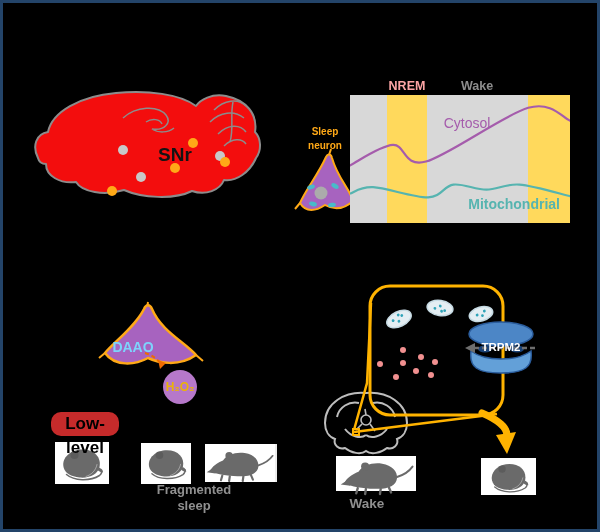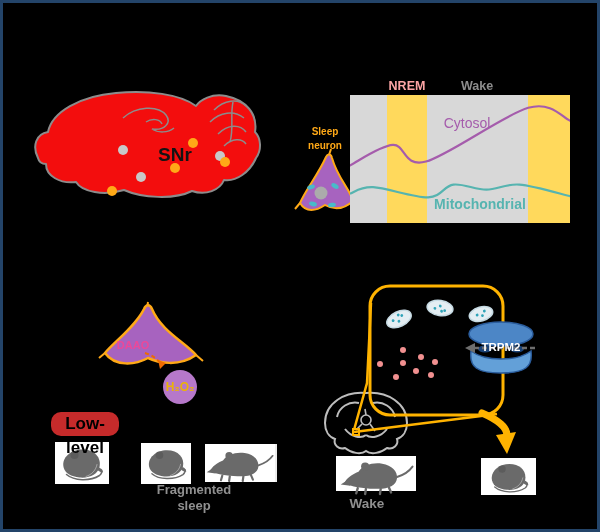--- a/index.html
+++ b/index.html
@@ -5,34 +5,34 @@
   html,body{margin:0;padding:0;background:#0a0e14;}
   .frame{position:relative;width:600px;height:532px;background:#000;border:3px solid #234469;box-sizing:border-box;overflow:hidden;font-family:"Liberation Sans",sans-serif;}
   #art{position:absolute;left:0;top:0;width:600px;height:532px;z-index:2;pointer-events:none;}
   .mouse-box{position:absolute;background:#fff;z-index:1;}
   .divider{position:absolute;background:#ededed;z-index:1;}
   .label{position:absolute;z-index:3;text-align:center;font-weight:bold;}
   .lbl-snr{left:150px;top:141px;width:44px;font-size:19px;color:#141414;}
   .lbl-nrem{left:374px;top:76px;width:60px;font-size:12.5px;color:#fca5a5;}
   .lbl-wakestate{left:444px;top:76px;width:60px;font-size:12.5px;color:#8C8C8C;}
   .lbl-sleepneuron{left:294px;top:122px;width:56px;font-size:10px;line-height:13.5px;color:#FFA917;}
-  .lbl-daao{left:103px;top:336px;width:54px;font-size:11px;color:#ec4899;}
+  .lbl-daao{left:103px;top:336px;width:54px;font-size:14px;color:#7dd3fc;}
   .lbl-h2o2{left:152px;top:377px;width:50px;font-size:12px;color:#eab308;z-index:3;}
   .badge{position:absolute;z-index:3;height:24px;line-height:24px;text-align:center;color:#000000;font-weight:bold;font-size:17px;border-radius:10px;}
   .badge-low{left:48px;top:409px;width:68px;background:#C62B2B;}
   .badge-high{left:158px;top:409px;width:72px;background:#E05656;}
   .lbl-fragmented{left:145px;top:479px;width:92px;font-size:13px;line-height:15.5px;color:#909090;}
   .lbl-wake{left:334px;top:493px;width:60px;font-size:13.5px;color:#909090;}
   .lbl-trpm2{left:467px;top:338px;width:62px;font-size:11.5px;color:#fff;}
   
   .chart{position:absolute;left:347px;top:92px;width:220px;height:128px;background:#D8D8D8;z-index:2;overflow:hidden;}
   .chart .band{position:absolute;top:0;height:100%;}
   .chart svg{position:absolute;left:0;top:0;}
   .lbl-cytosol{position:absolute;left:62px;top:20px;width:110px;text-align:center;font-weight:normal;font-size:14px;color:#A55CAC;z-index:3;}
-  .lbl-mito{position:absolute;left:50px;top:101px;width:160px;text-align:center;font-weight:bold;font-size:14px;color:#56B4B0;z-index:3;}
+  .lbl-mito{position:absolute;left:50px;top:101px;width:160px;text-align:right;font-weight:bold;font-size:14px;color:#56B4B0;z-index:3;}
 </style>
 </head>
 <body>
 
 <div class="frame">
 
   <div class="mouse-box" style="left:52px;top:439px;width:54px;height:42px;"></div>
   <div class="mouse-box" style="left:138px;top:440px;width:50px;height:41px;"></div>
   <div class="mouse-box" style="left:202px;top:441px;width:70px;height:38px;"></div>
   <div class="divider" style="left:272px;top:441px;width:2px;height:38px;"></div>

